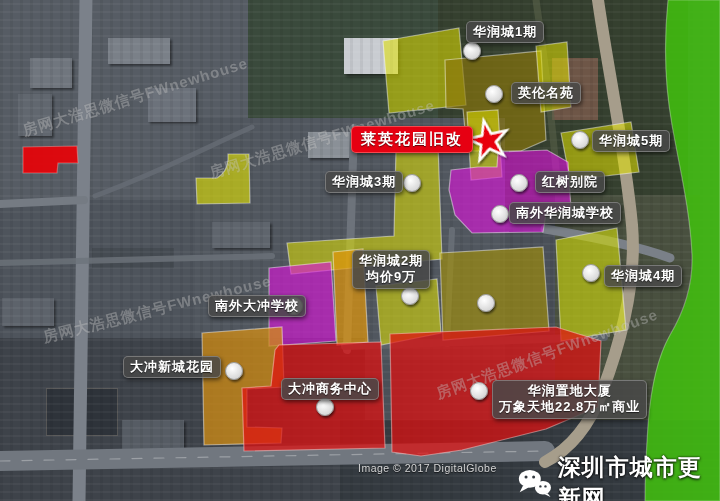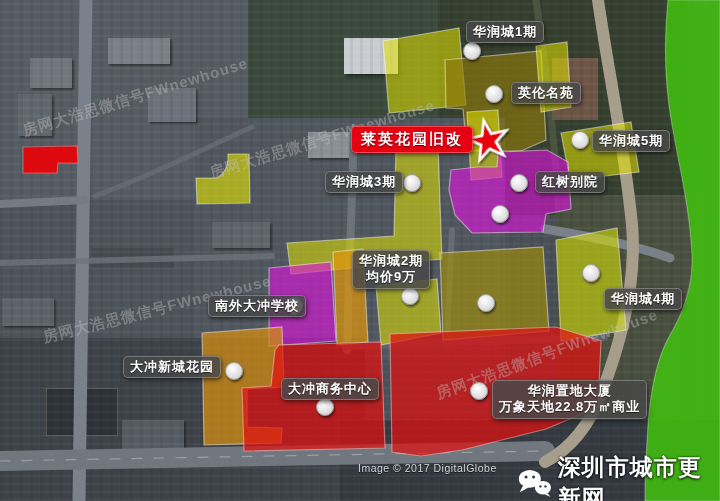--- a/index.html
+++ b/index.html
@@ -157,25 +157,26 @@
   <div class="wm" style="left:205px;top:130px;transform:rotate(-17deg);">房网大浩思微信号FWnewhouse</div>
   <div class="wm" style="left:40px;top:300px;transform:rotate(-14deg);">房网大浩思微信号FWnewhouse</div>
   <div class="wm" style="left:430px;top:345px;transform:rotate(-20deg);">房网大浩思微信号FWnewhouse</div>
 
   <div class="map-label" style="left:466px;top:21px;">华润城1期</div>
   <div class="map-label" style="left:511px;top:82px;text-align:center;">英伦名苑</div>
   <div class="map-label highlight" style="left:351px;top:126px;">莱英花园旧改</div>
   <div class="map-label" style="left:592px;top:130px;">华润城5期</div>
   <div class="map-label" style="left:325px;top:171px;text-align:center;">华润城3期</div>
   <div class="map-label" style="left:535px;top:171px;">红树别院</div>
+  <div class="map-label" style="left:509px;top:202px;">南外华润城学校</div>
   <div class="map-label two-line" style="left:352px;top:250px;">
     <span>华润城2期</span>
     <span>均价9万</span>
   </div>
-  <div class="map-label" style="left:604px;top:265px;margin-top:23px;">华润城4期</div>
+  <div class="map-label" style="left:604px;top:265px;">华润城4期</div>
   <div class="map-label" style="left:208px;top:295px;">南外大冲学校</div>
   <div class="map-label" style="left:281px;top:378px;">大冲商务中心</div>
   <div class="map-label" style="left:123px;top:356px;">大冲新城花园</div>
   <div class="map-label two-line" style="left:492px;top:380px;">
     <span>华润置地大厦</span>
     <span>万象天地22.8万㎡商业</span>
   </div>
 
   <div class="credit">Image © 2017 DigitalGlobe</div>
 

